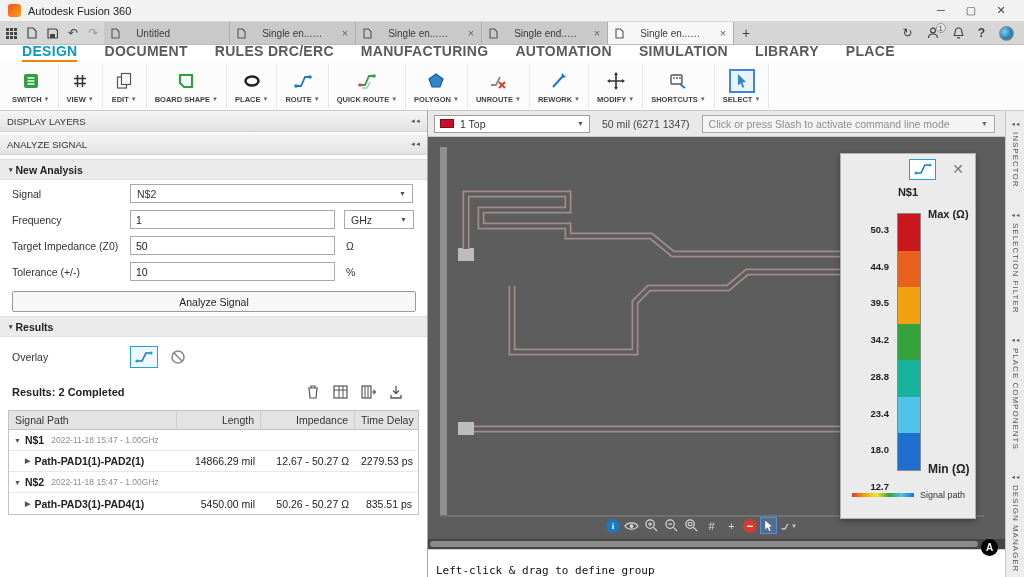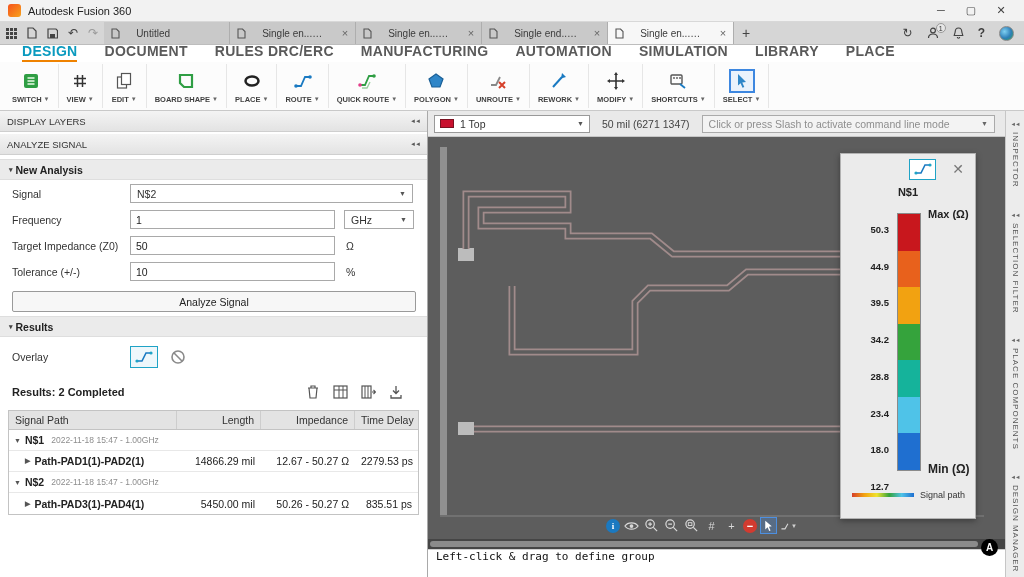--- a/index.html
+++ b/index.html
@@ -118,21 +118,21 @@
   
   .float-toolbar { position:absolute; left:178px; bottom:5px; display:flex; gap:3px; align-items:center; z-index:10; }
   .ft { width:17px; height:17px; display:flex; align-items:center; justify-content:center; color:#d8d8d8; font-size:11px; }
   .ft.info { background:#1b79c0; color:#fff; border-radius:50%; width:14px; height:14px; font-size:9px; font-weight:700; font-family:"Liberation Serif",serif; }
   .ft.red { background:#d23b30; color:#fff; border-radius:50%; width:14px; height:14px; font-weight:700; }
   .ft.sel { border:1.5px solid #4d8fe0; background:rgba(77,143,224,.3); }
   .ft .mini-caret { font-size:6px; color:#cfcfcf; margin-left:1px; }
 
   .hscroll { height:10px; background:#454545; position:relative; }
   .hscroll .thumb { position:absolute; left:2px; top:2px; height:6px; width:95%; background:#8b8b8b; border-radius:3px; }
-  .statusbar { height:28px; background:#fff; border-top:1px solid #cfcfcf; display:flex; align-items:flex-start; padding:0 8px; font-family:"DejaVu Sans Mono", monospace; font-size:11px; color:#111; }
+  .statusbar { height:28px; background:#fff; border-top:1px solid #cfcfcf; display:flex; align-items:flex-end; padding:0 8px; font-family:"DejaVu Sans Mono", monospace; font-size:11px; color:#111; }
   .assistant { position:absolute; right:7px; bottom:21px; width:17px; height:17px; border-radius:50%; background:#000; color:#fff; font-size:10px; font-weight:700; display:flex; align-items:center; justify-content:center; z-index:30; }
 
   
   .right-strip { width:19px; background:#ececec; border-left:1px solid #c6c6c6; display:flex; flex-direction:column; align-items:center; padding-top:10px; }
   .rs-group { display:flex; flex-direction:column; align-items:center; margin-bottom:24px; }
   .rs-chev { font-size:5.5px; color:#666; letter-spacing:-1px; margin-bottom:5px; }
   .rs-label { writing-mode:vertical-rl; font-size:8px; color:#555; letter-spacing:1px; white-space:nowrap; }
 </style>
 </head>
 <body>

